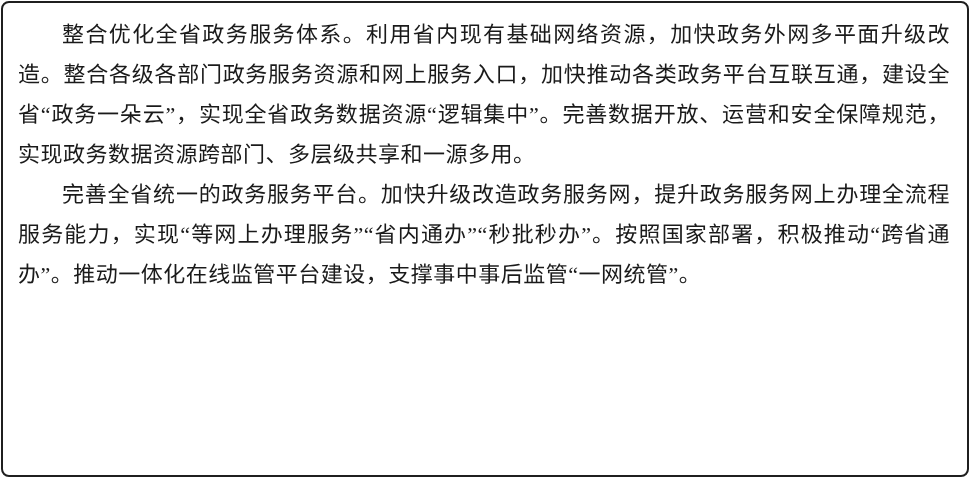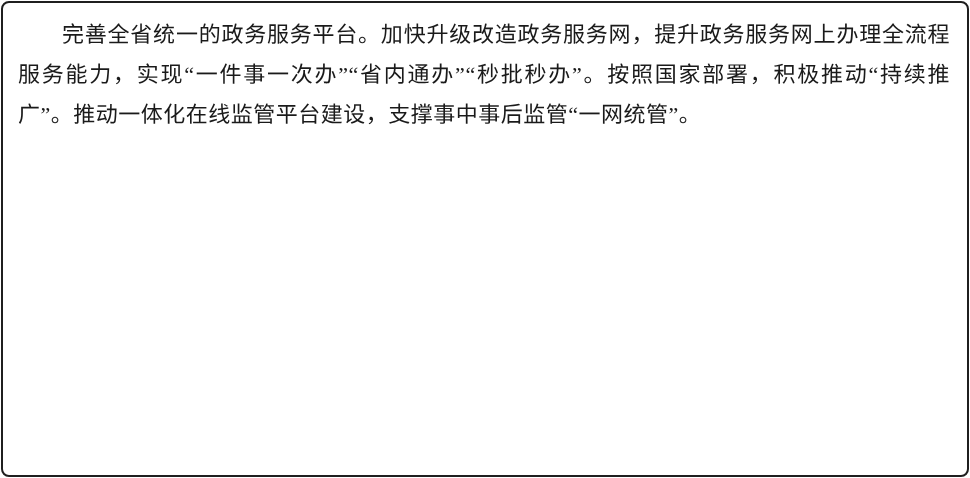--- a/index.html
+++ b/index.html
@@ -37,15 +37,16 @@
     text-justify: inter-ideograph;
     text-indent: 2em;
     word-break: break-all;
   }
 </style>
 </head>
 <body>
 
 <div class="page">
   <div class="box">
-    <p class="para">完善全省统一的政务服务平台。加快升级改造政务服务网，提升政务服务网上办理全流程服务能力，实现“一件事一次办”“省内通办”“秒批秒办”。按照国家部署，积极推动“持续推广”。推动一体化在线监管平台建设，支撑事中事后监管“一网统管”。</p>
+    <p class="para">整合优化全省政务服务体系。利用省内现有基础网络资源，加快政务外网多平面升级改造。整合各级各部门政务服务资源和网上服务入口，加快推动各类政务平台互联互通，建设全省“政务一朵云”，实现全省政务数据资源“逻辑集中”。完善数据开放、运营和安全保障规范，实现政务数据资源跨部门、多层级共享和一源多用。</p>
+    <p class="para">完善全省统一的政务服务平台。加快升级改造政务服务网，提升政务服务网上办理全流程服务能力，实现“等网上办理服务”“省内通办”“秒批秒办”。按照国家部署，积极推动“跨省通办”。推动一体化在线监管平台建设，支撑事中事后监管“一网统管”。</p>
   </div>
 </div>
 
 </body></html>

